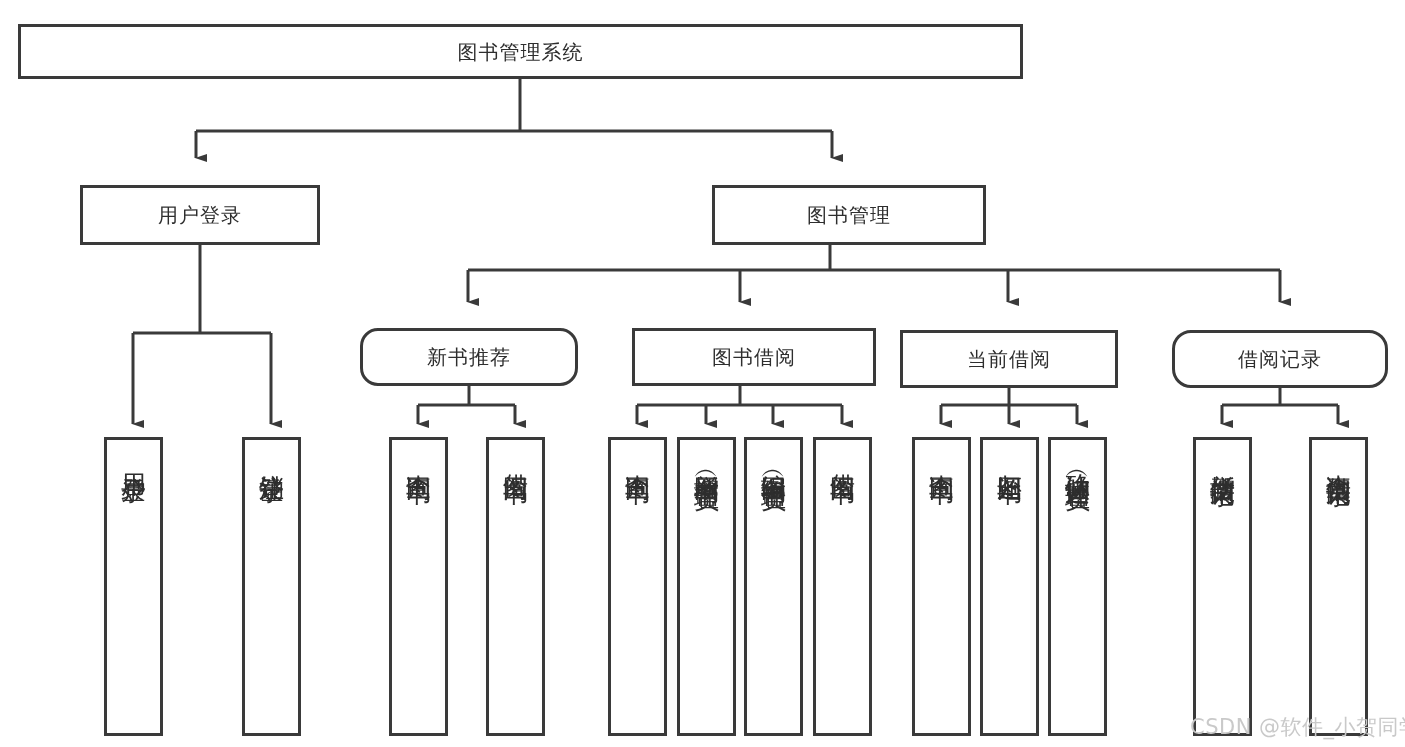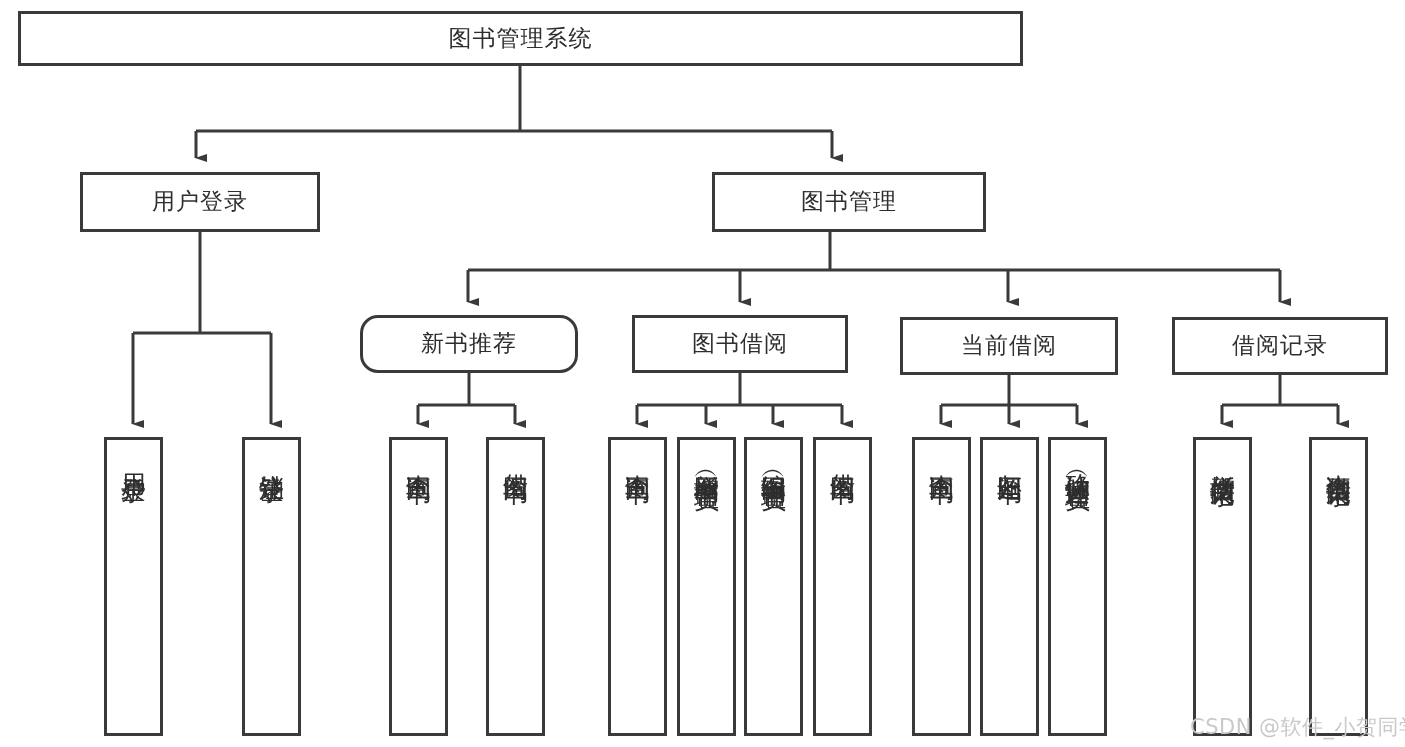--- a/index.html
+++ b/index.html
@@ -28,23 +28,24 @@
     box-sizing: border-box;
     border: 3px solid #3a3a3a;
     background: #ffffff;
     display: flex;
     align-items: center;
     justify-content: center;
     color: #2e2e2e;
     text-align: center;
   }
   .node.h {
-    font-size: 23px;
+    font-size: 20px;
     line-height: 1.1;
     letter-spacing: 1px;
+    margin-top: 13px;
   }
   .node.v {
     font-size: 25px;
     letter-spacing: 2px;
     align-items: flex-start;
     padding-top: 14px;
   }
   .node.v .vtext {
     writing-mode: vertical-rl;
     text-orientation: upright;
@@ -123,27 +124,27 @@
   <div class="node h" style="left:80px; top:172px; width:240px; height:60px;">
     <span>用户登录</span>
   </div>
   <div class="node h" style="left:712px; top:172px; width:274px; height:60px;">
     <span>图书管理</span>
   </div>
 
   <div class="node h" style="left:360px; top:315px; width:218px; height:58px;border-radius:18px;">
     <span>新书推荐</span>
   </div>
-  <div class="node h" style="left:632px; top:315px; width:216px; height:58px;">
+  <div class="node h" style="left:632px; top:315px; width:244px; height:58px;">
     <span>图书借阅</span>
   </div>
   <div class="node h" style="left:900px; top:317px; width:218px; height:58px;">
     <span>当前借阅</span>
   </div>
-  <div class="node h" style="left:1172px; top:317px; width:216px; height:58px;">
+  <div class="node h" style="left:1172px; top:317px; width:216px; height:58px;border-radius:19px;">
     <span>借阅记录</span>
   </div>
 
   <div class="node v" style="left:104px; top:437px; width:59px; height:299px;">
     <span class="vtext">用户登录</span>
   </div>
   <div class="node v" style="left:242px; top:437px; width:59px; height:299px;">
     <span class="vtext">注销登录</span>
   </div>
 

